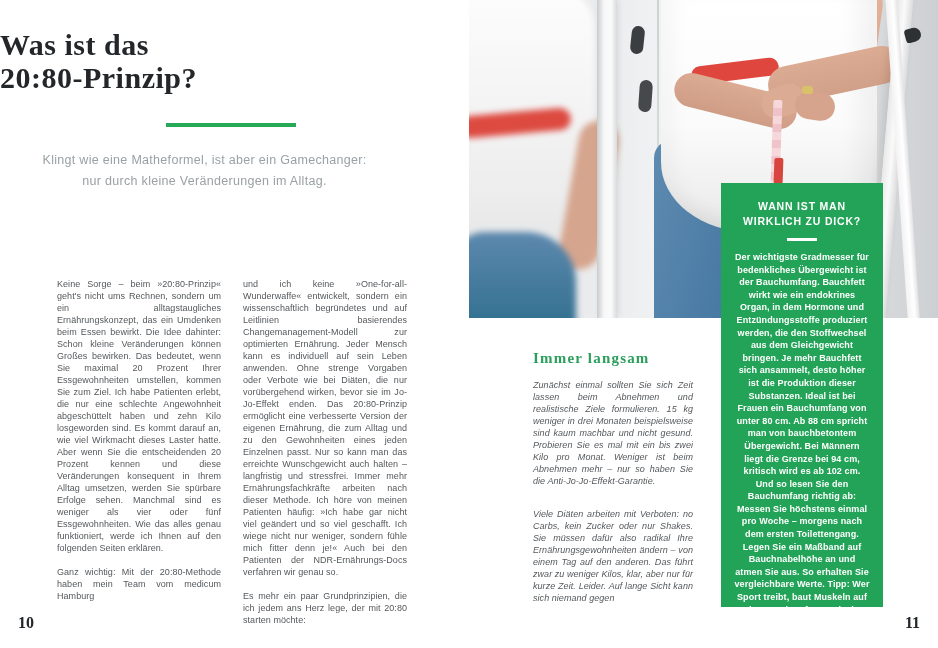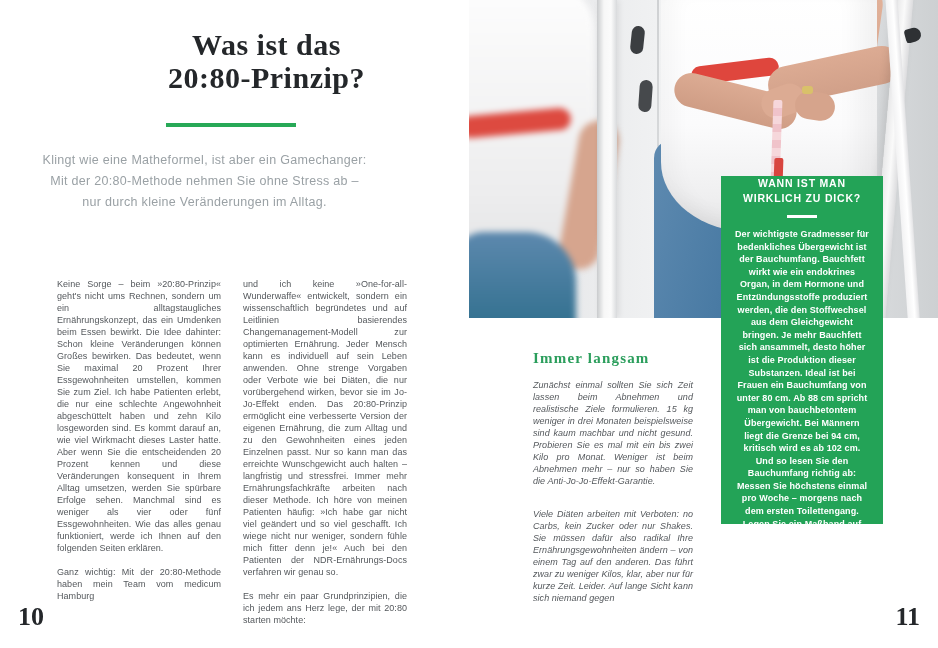--- a/index.html
+++ b/index.html
@@ -14,23 +14,23 @@
   html,body{margin:0;padding:0;}
   body{background:#888;}
   .spread{
     position:relative;width:938px;height:648px;margin:0 auto;
     background:var(--page-bg);overflow:hidden;
     font-family:"Liberation Sans",sans-serif;
   }
   
   .page-left{position:absolute;left:0;top:0;width:469px;height:648px;}
   .main-title{
-    position:absolute;left:0;top:28px;width:469px;text-align:center;
+    position:absolute;left:0;top:28px;width:469px;text-align:left;
     font-family:"Liberation Serif",serif;font-weight:bold;
-    font-size:30px;line-height:33px;color:var(--title-ink);letter-spacing:.5px;padding-left:32px;
+    font-size:30px;line-height:33px;color:var(--title-ink);letter-spacing:.5px;
   }
   .title-rule{
     position:absolute;left:166px;top:123px;width:130px;height:4px;
     background:var(--accent-green);
   }
   .subtitle{
     position:absolute;left:0;top:150px;width:409px;text-align:center;
     color:var(--subtitle-gray);font-size:12.5px;line-height:21px;letter-spacing:.3px;
   }
   .subtitle div{white-space:nowrap;}
@@ -42,21 +42,21 @@
     font-size:9px;line-height:12px;color:var(--body-gray);
     text-align:justify;margin:0 0 12px 0;letter-spacing:.05px;
   }
   .green-heading{
     font-family:"Liberation Serif",serif;font-weight:bold;
     color:var(--heading-green);font-size:15px;line-height:17px;
     letter-spacing:1.2px;margin:16px 0 10px 0;
   }
   .page-num{
     position:absolute;bottom:16px;font-family:"Liberation Serif",serif;
-    font-weight:bold;font-size:26px;color:var(--title-ink);
+    font-weight:bold;font-size:16px;color:var(--title-ink);
   }
   .page-num.left{left:18px;}
   .page-num.right{right:18px;}
   
   .page-right{position:absolute;left:469px;top:0;width:469px;height:648px;}
   .photo{
     position:absolute;left:0;top:0;width:469px;height:318px;overflow:hidden;
     background:linear-gradient(90deg,#d3d5d7 0,#e6e7e9 15%,#f0f1f2 40%,#eceded 62%,#dcdee0 82%,#cdd0d2 100%);
   }
   .photo *{position:absolute;}
@@ -111,23 +111,23 @@
     border-radius:2px;transform:rotate(2deg);}
   .frame-bar1{left:414px;top:-12px;width:16px;height:350px;
     background:linear-gradient(90deg,#e8e8e9,#fafafa 50%,#dcdcde);
     transform:rotate(5deg);box-shadow:-4px 0 8px rgba(0,0,0,.10);}
   .frame-bar2{left:428px;top:-10px;width:12px;height:350px;
     background:linear-gradient(90deg,#f2f2f3,#ffffff 60%,#e3e3e5);transform:rotate(-4deg);}
   .frame-knob{left:436px;top:28px;width:16px;height:14px;background:#2e3134;
     border-radius:4px 8px 8px 4px;transform:rotate(-15deg);}
   
   .infobox{
-    position:absolute;left:252px;top:176px;width:162px;height:348px;
+    position:absolute;left:252px;top:183px;width:162px;height:424px;
     background:var(--box-green);color:#ffffff;text-align:center;
-    box-sizing:border-box;padding:0 13px 12px 13px;z-index:5;
+    box-sizing:border-box;padding:16px 13px 12px 13px;z-index:5;
   }
   .infobox-title{
     font-weight:bold;font-size:10.5px;line-height:15px;letter-spacing:.8px;
   }
   .infobox-rule{width:30px;height:3px;background:#ffffff;margin:9px auto 10px auto;}
   .infobox-body{
     font-weight:bold;font-size:9px;line-height:12.6px;letter-spacing:.1px;
   }
   
   .right-col{position:absolute;left:64px;top:350px;width:168px;}
@@ -144,21 +144,20 @@
 
     <div class="main-title">
       <div>Was ist das</div>
       <div>20:80-Prinzip?</div>
     </div>
 
     <div class="title-rule"></div>
 
     <div class="subtitle">
       <div>Klingt wie eine Matheformel, ist aber ein Gamechanger:</div>
-      <div>Mit der 20:80-Methode nehmen Sie ohne Stress ab –</div>
       <div>nur durch kleine Veränderungen im Alltag.</div>
     </div>
 
     <div class="columns">
       <div class="col">
         <p class="body-text">Keine Sorge – beim »20:80-Prinzip« geht's nicht ums Rechnen, sondern um ein alltagstaugliches Ernährungskonzept, das ein Umdenken beim Essen bewirkt. Die Idee dahinter: Schon kleine Veränderungen können Großes bewirken. Das bedeutet, wenn Sie maximal 20 Prozent Ihrer Essgewohnheiten umstellen, kommen Sie zum Ziel. Ich habe Patienten erlebt, die nur eine schlechte Angewohnheit abgeschüttelt haben und zehn Kilo losgeworden sind. Es kommt darauf an, wie viel Wirkmacht dieses Laster hatte. Aber wenn Sie die entscheidenden 20 Prozent kennen und diese Veränderungen konsequent in Ihrem Alltag umsetzen, werden Sie spürbare Erfolge sehen. Manchmal sind es weniger als vier oder fünf Essgewohnheiten. Wie das alles genau funktioniert, werde ich Ihnen auf den folgenden Seiten erklären.</p>
         <p class="body-text">Ganz wichtig: Mit der 20:80-Methode haben mein Team vom medicum Hamburg</p>
       </div>
       <div class="col">
         <p class="body-text">und ich keine »One-for-all-Wunderwaffe« entwickelt, sondern ein wissenschaftlich begründetes und auf Leitlinien basierendes Changemanagement-Modell zur optimierten Ernährung. Jeder Mensch kann es individuell auf sein Leben anwenden. Ohne strenge Vorgaben oder Verbote wie bei Diäten, die nur vorübergehend wirken, bevor sie im Jo-Jo-Effekt enden. Das 20:80-Prinzip ermöglicht eine verbesserte Version der eigenen Ernährung, die zum Alltag und zu den Gewohnheiten eines jeden Einzelnen passt. Nur so kann man das erreichte Wunschgewicht auch halten – langfristig und stressfrei. Immer mehr Ernährungsfachkräfte arbeiten nach dieser Methode. Ich höre von meinen Patienten häufig: »Ich habe gar nicht viel geändert und so viel geschafft. Ich wiege nicht nur weniger, sondern fühle mich fitter denn je!« Auch bei den Patienten der NDR-Ernährungs-Docs verfahren wir genau so.</p>

